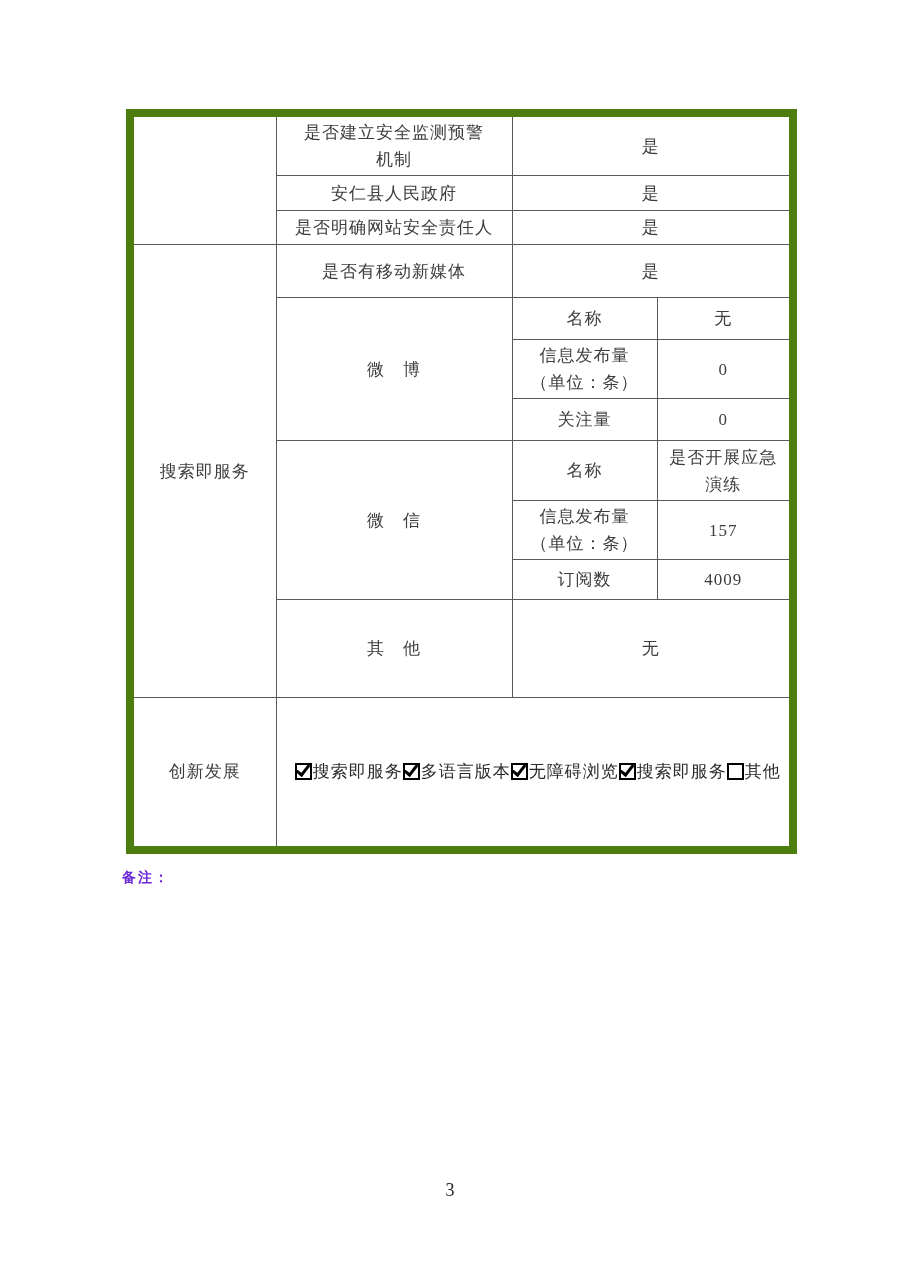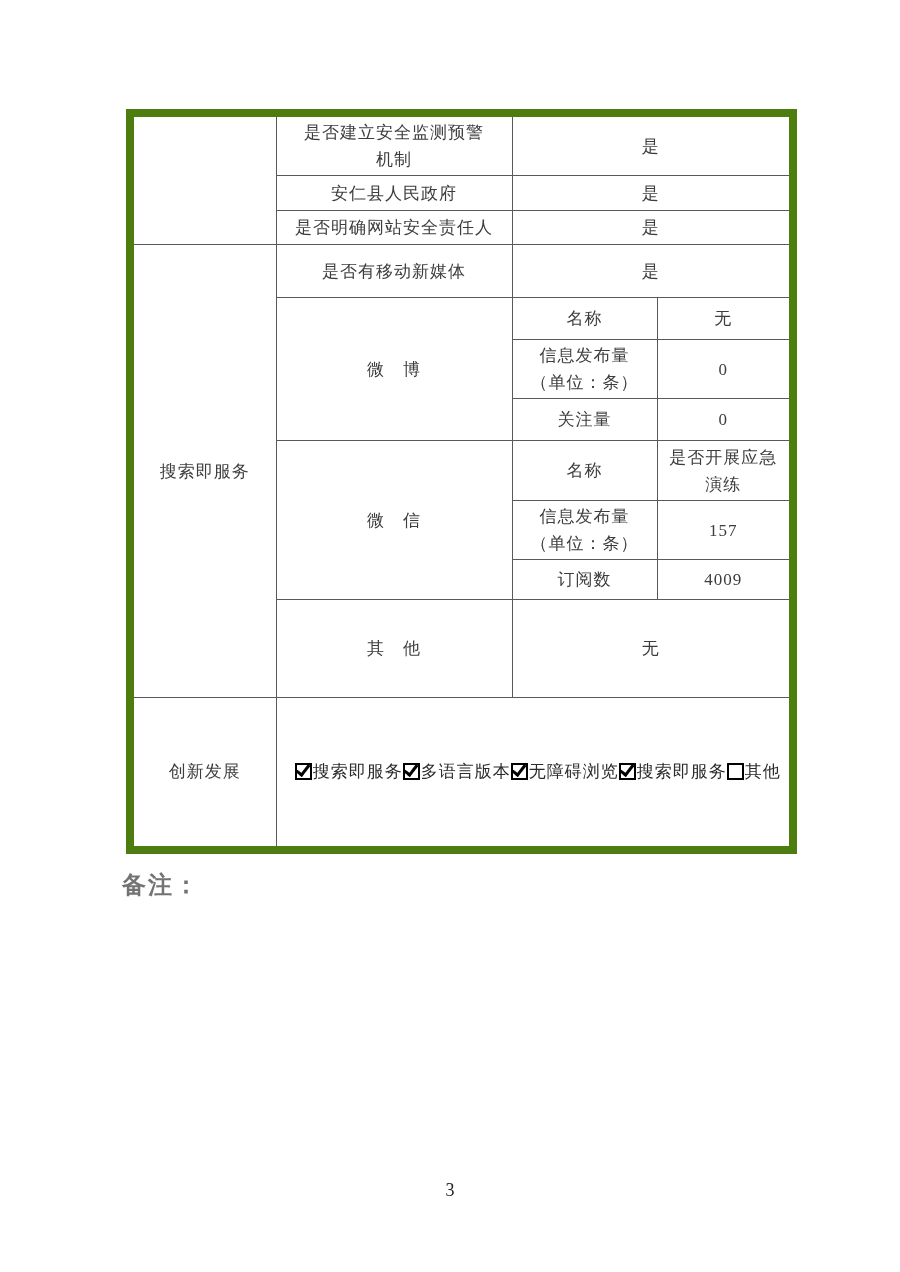--- a/index.html
+++ b/index.html
@@ -62,24 +62,24 @@
     width:5px; height:11px;
     border-right:3px solid #000;
     border-bottom:3px solid #000;
     transform:rotate(38deg);
   }
   .cb-label { font-size:17px; letter-spacing:1px; }
 
   .notes {
     position:absolute;
     left:122px; top:869px;
-    font-size:24px;
+    font-size:14px;
     font-weight:bold;
     letter-spacing:2px;
-    color:#737373;
+    color:#6d28d9;
   }
   .pagenum {
     position:absolute;
     left:0; top:1180px;
     width:100%;
     text-align:center;
     font-size:18px;
     color:#222;
   }
 </style>

